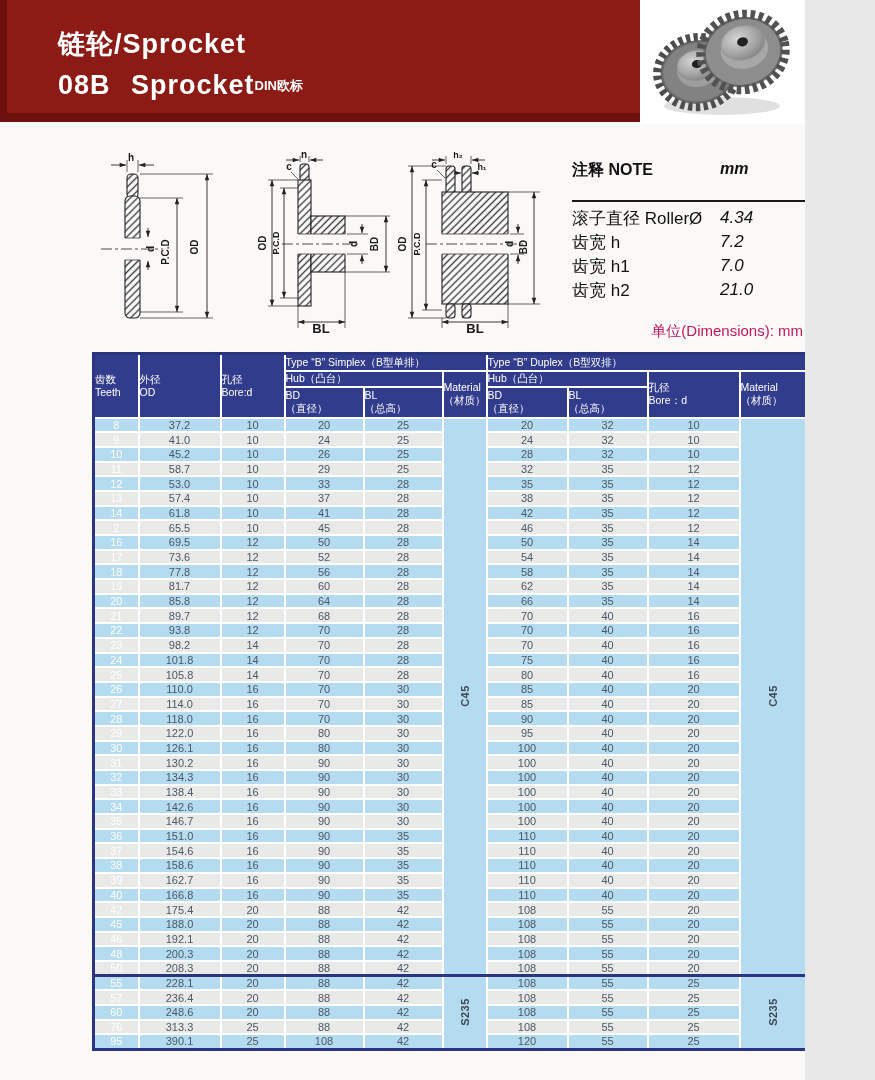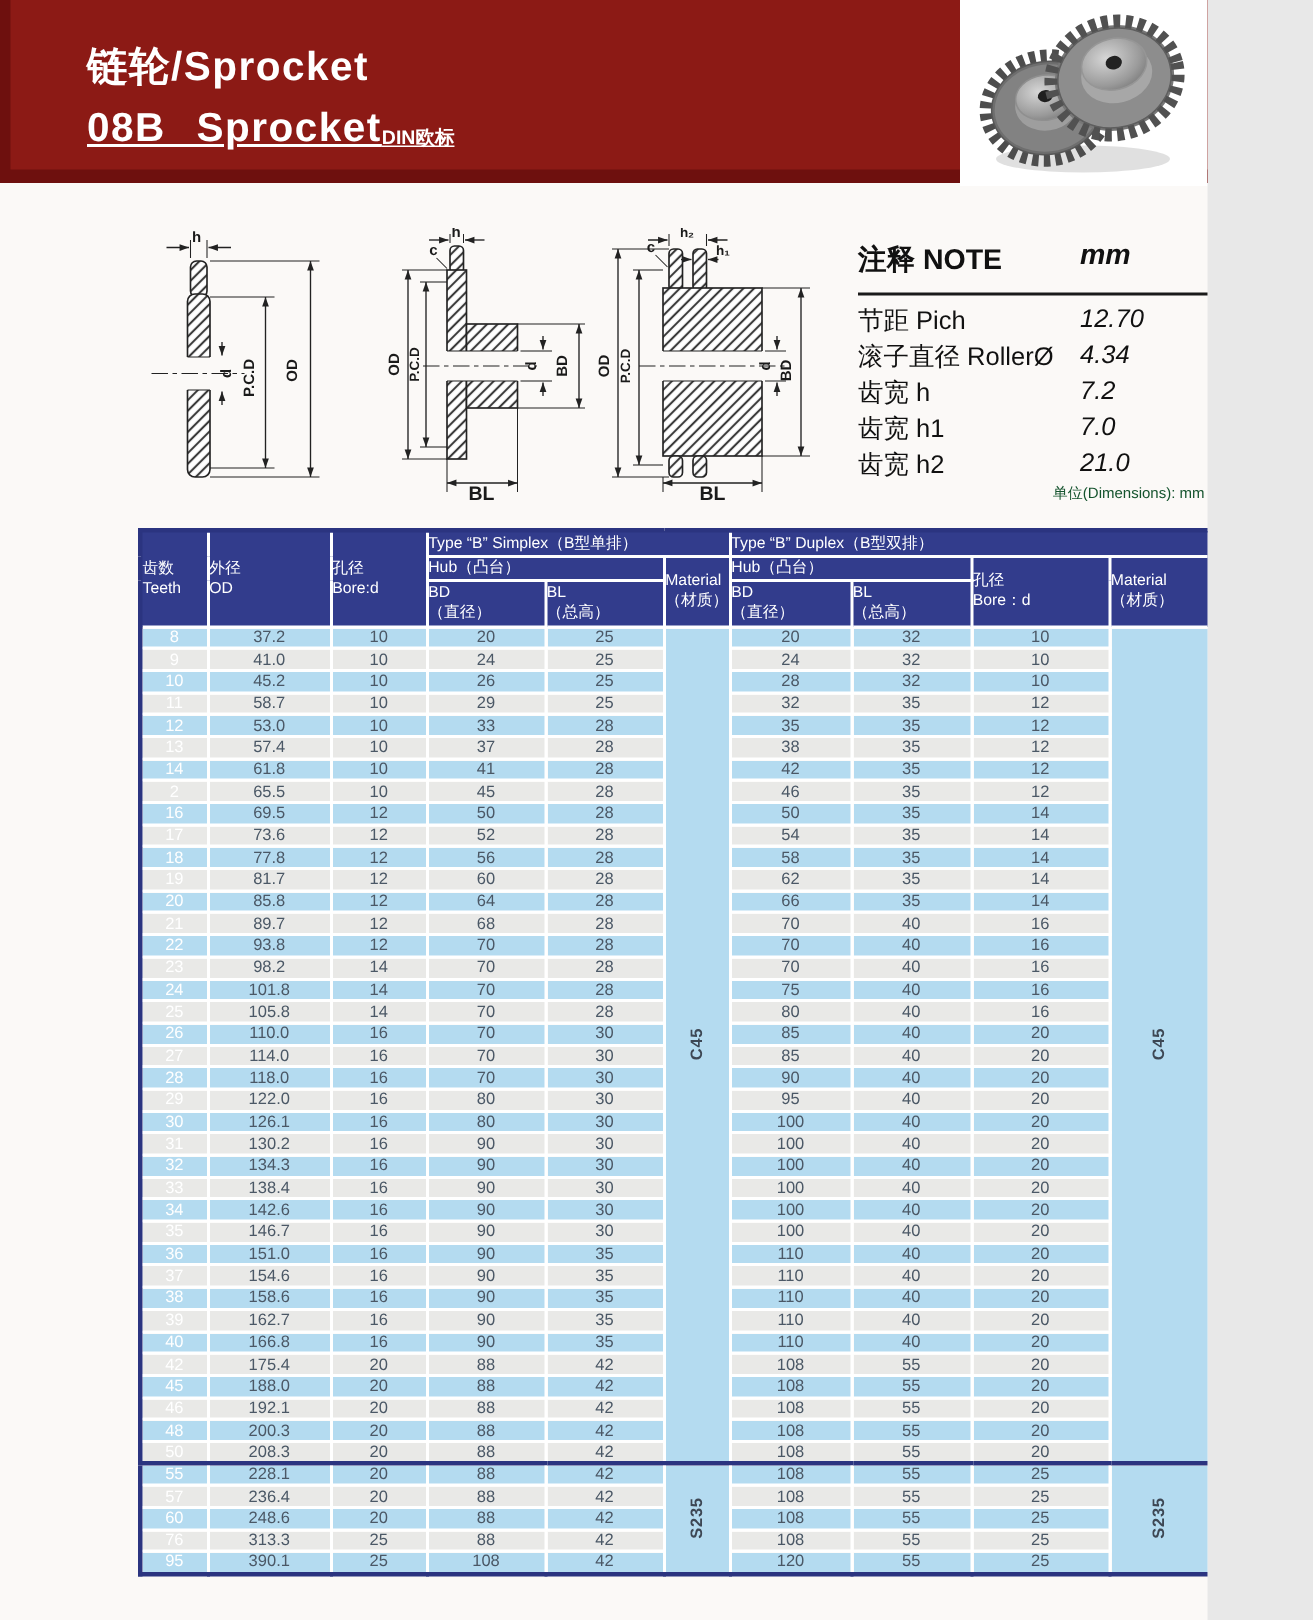--- a/index.html
+++ b/index.html
@@ -5,44 +5,44 @@
   html,body{margin:0;padding:0;background:#e8e8e8;}
   .page{position:relative;width:805px;height:1080px;background:#fbf9f7;overflow:hidden;
         font-family:"Liberation Sans","DejaVu Sans",sans-serif;}
 
   
   .banner{position:absolute;left:0;top:0;width:875px;height:122px;background:#8c1a15;}
   .banner-left-strip{position:absolute;left:0;top:0;width:7px;height:122px;background:#6e100e;}
   .banner-bottom-strip{position:absolute;left:0;bottom:0;width:875px;height:9px;background:#6e100e;}
   .titles{position:absolute;left:58px;top:26px;color:#fff;z-index:3;}
   .title-zh{font-size:27px;font-weight:bold;letter-spacing:1px;}
-  .title-row{margin-top:8px;display:flex;align-items:flex-end;text-decoration:underline;}
+  .title-row{margin-top:8px;display:flex;align-items:center;}
   .title-model{font-size:27px;font-weight:bold;word-spacing:12px;letter-spacing:1px;}
   .title-std{font-size:13px;font-weight:bold;}
   .product-photo{position:absolute;left:640px;top:0;width:165px;height:124px;background:#fff;z-index:2;}
 
   
   .diag{position:absolute;}
   .shape{stroke:#222;stroke-width:1.1;fill:url(#hatch);}
   .dim{stroke:#222;stroke-width:0.9;fill:none;}
   .ext{stroke:#222;stroke-width:0.7;fill:none;}
   .cl{stroke:#222;stroke-width:0.8;stroke-dasharray:11 3 3 3;fill:none;}
   .dlab{font:700 10px "Liberation Sans",sans-serif;fill:#1a1a1a;}
   .dlab-sm{font:700 9px "Liberation Sans",sans-serif;fill:#1a1a1a;}
   .dlab-big{font:700 13px "Liberation Sans",sans-serif;fill:#1a1a1a;}
 
   
   .note-panel{position:absolute;left:572px;top:160px;width:238px;color:#111;}
-  .note-head{display:flex;font-size:19px;font-weight:bold;border-bottom:2px solid #1a1a1a;
-             padding-bottom:9px;margin-bottom:4px;}
+  .note-head{display:flex;font-size:16px;font-weight:bold;border-bottom:2px solid #1a1a1a;
+             padding-bottom:19px;margin-bottom:4px;}
   .note-row{display:flex;font-size:17px;height:24px;align-items:center;}
   .nl{width:148px;white-space:nowrap;}
   .nv{flex:1;font-style:italic;}
   .dim-note{position:absolute;left:555px;top:322px;width:248px;text-align:right;
-            font-size:10px;color:#14532d;}
+            font-size:15px;color:#be185d;}
 
   
   .spec-table{position:absolute;left:92px;top:352px;width:714px;border-collapse:collapse;
               table-layout:fixed;border:3px solid #2b3480;font-size:11px;color:#4b5866;}
   .spec-table th{background:#323c8c;color:#fff;font-weight:400;font-size:10.5px;
                  border:2px solid #fff;padding:0;line-height:1.25;text-align:left;}
   .spec-table thead tr:nth-child(1){height:17px;}
   .spec-table thead tr:nth-child(2){height:16px;margin-top:20px;}
   .spec-table thead tr:nth-child(3){height:31px;}
   .cap{border-top:7px solid #fbf9f7;}
@@ -221,24 +221,20 @@
       <text class="dlab-big" x="77" y="181" text-anchor="middle">BL</text>
     </svg>
   </section>
 
   <aside class="note-panel">
     <div class="note-head">
       <span class="nl">注释 NOTE</span>
       <span class="nv">mm</span>
     </div>
     <div class="note-row">
-      <span class="nl">节距 Pich</span>
-      <span class="nv">12.70</span>
-    </div>
-    <div class="note-row">
       <span class="nl">滚子直径 RollerØ</span>
       <span class="nv">4.34</span>
     </div>
     <div class="note-row">
       <span class="nl">齿宽 h</span>
       <span class="nv">7.2</span>
     </div>
     <div class="note-row">
       <span class="nl">齿宽 h1</span>
       <span class="nv">7.0</span>

